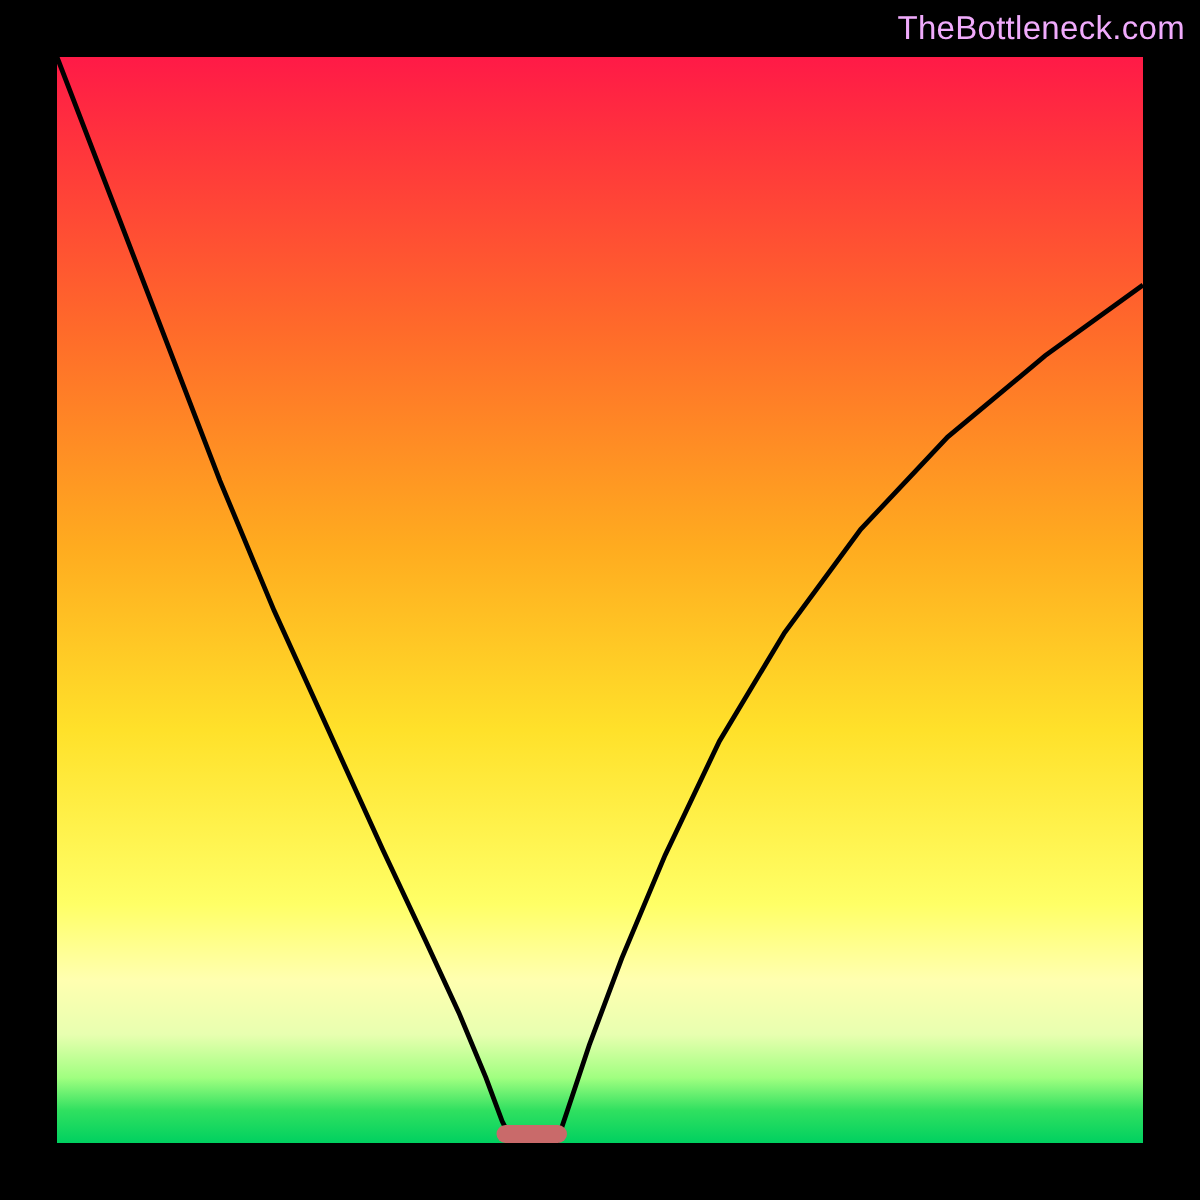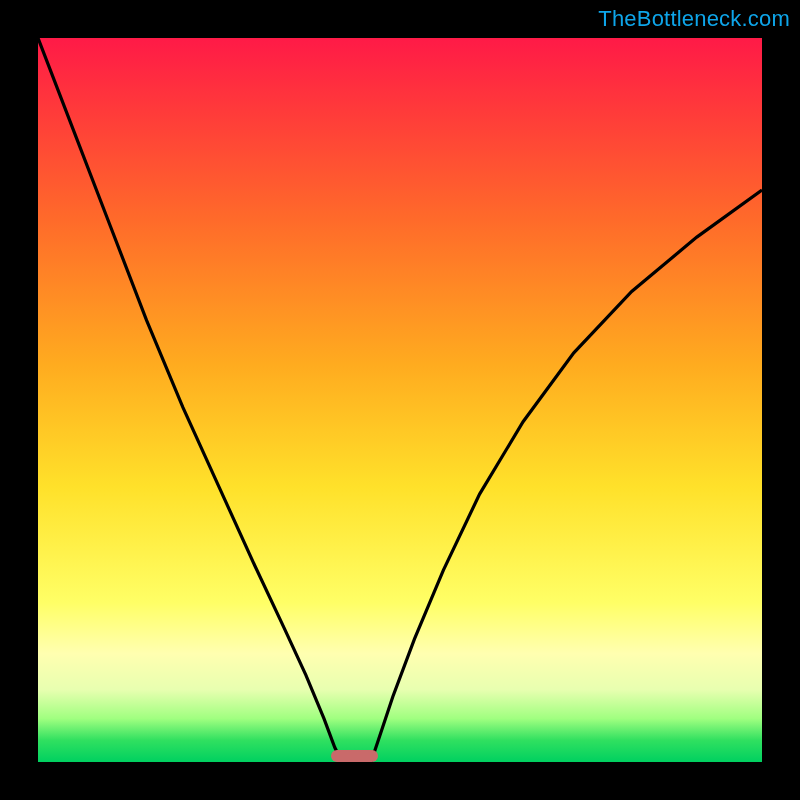--- a/index.html
+++ b/index.html
@@ -36,21 +36,21 @@
       #e8ffb0 90%,
       #a0ff80 94%,
       #30e060 97%,
       #00d060 100%
     );
   }
   .watermark {
     position: absolute;
     top: 6px;
     right: 10px;
-    color: #0ea5e9;
+    color: #f0abfc;
     font-size: 22px;
     font-weight: 500;
     letter-spacing: 0.2px;
   }
   .marker {
     position: absolute;
     background: #c96a6a;
     border-radius: 6px;
     height: 12px;
   }

